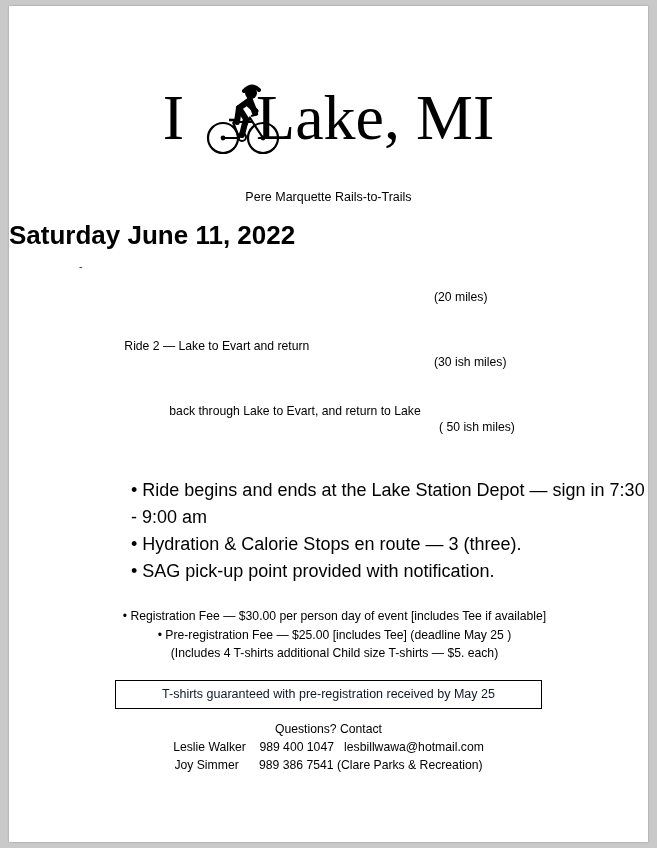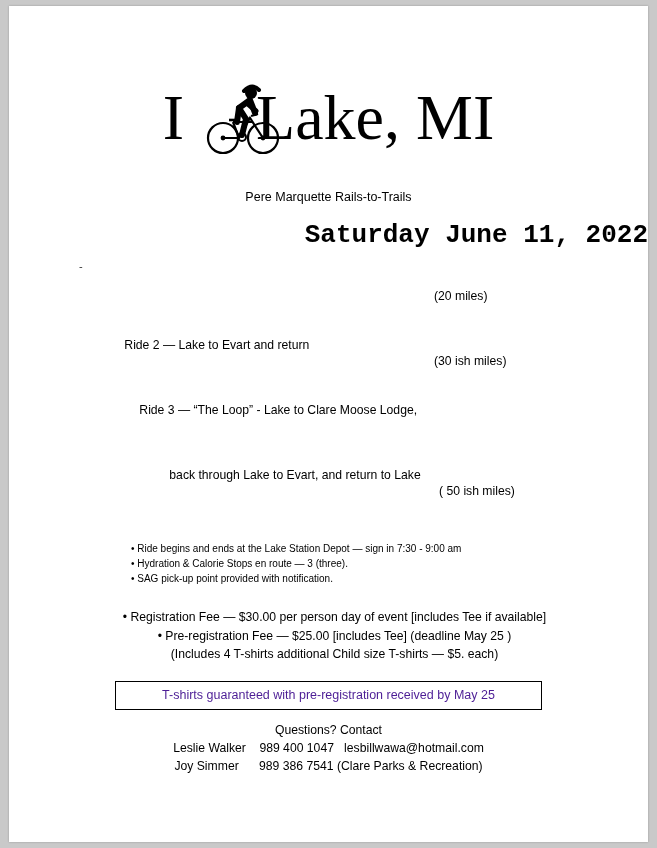--- a/index.html
+++ b/index.html
@@ -57,65 +57,65 @@
   }
 
   
   .subtitle {
     text-align: center;
     font-size: 12.5px;
     color: #000;
     margin-top: 32px;
   }
   .date-title {
-    text-align: right;
+    text-align: left;
     font-size: 26px;
     font-weight: bold;
     color: #000;
     margin-top: 16px;
-    font-family: Liberation Mono, monospace;
+    font-family: Liberation Sans, sans-serif;
   }
 
   
   .rides {
     margin-top: 22px;
     padding-left: 95px;
     font-size: 12.2px;
     color: #000;
     line-height: 1.33;
   }
   .ride-row { position: relative; white-space: pre; }
   .ride-dist { position: absolute; }
 
   
   .bullets-a {
     margin-top: 26px;
     padding-left: 122px;
-    font-size: 10px;
+    font-size: 18px;
     line-height: 1.5;
     color: #000;
   }
   .bullets-b {
     margin-top: 22px;
     text-align: center;
     font-size: 12.2px;
     line-height: 1.5;
     color: #000;
     padding-left: 12px;
   }
 
   
   .guarantee {
     margin: 18px auto 0 auto;
     width: 425px;
     border: 1px solid #000;
     text-align: center;
     font-size: 12.5px;
     padding: 6px 0 7px 0;
-    color: #4c1d95;
+    color: #0f172a;
   }
 
   
   .contacts {
     margin-top: 12px;
     text-align: center;
     font-size: 12.2px;
     line-height: 1.45;
     color: #000;
   }
@@ -158,24 +158,20 @@
   <div class="date-title">Saturday June 11, 2022</div>
 
   <div class="rides">
     <div class="ride-row" style="padding-left:55px">
       <span class="ride-dist" style="left:330px">(20 miles)</span>
     </div>
     <div class="ride-row" style="padding-left:0px">
       <span>Ride 2 — Lake to Evart and return</span>
       <span class="ride-dist" style="left:330px">(30 ish miles)</span>
     </div>
-    <div class="ride-row" style="padding-left:15px">
-      <span>Ride 3 — “The Loop” - Lake to Clare Moose Lodge,</span>
-      <span class="ride-dist" style="left:330px"></span>
-    </div>
     <div class="ride-row" style="padding-left:45px">
       <span>back through Lake to Evart, and return to Lake</span>
       <span class="ride-dist" style="left:335px">( 50 ish miles)</span>
     </div>
   </div>
 
   <div class="bullets-a">
     <div>• Ride begins and ends at the Lake Station Depot — sign in 7:30 - 9:00 am</div>
     <div>• Hydration &amp; Calorie Stops en route — 3 (three).</div>
     <div>• SAG pick-up point provided with notification.</div>

